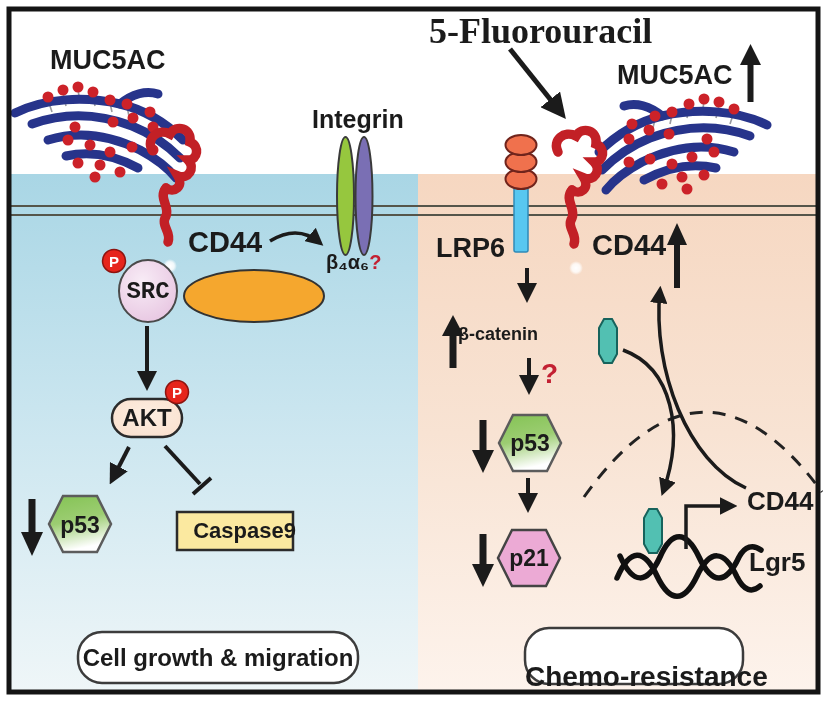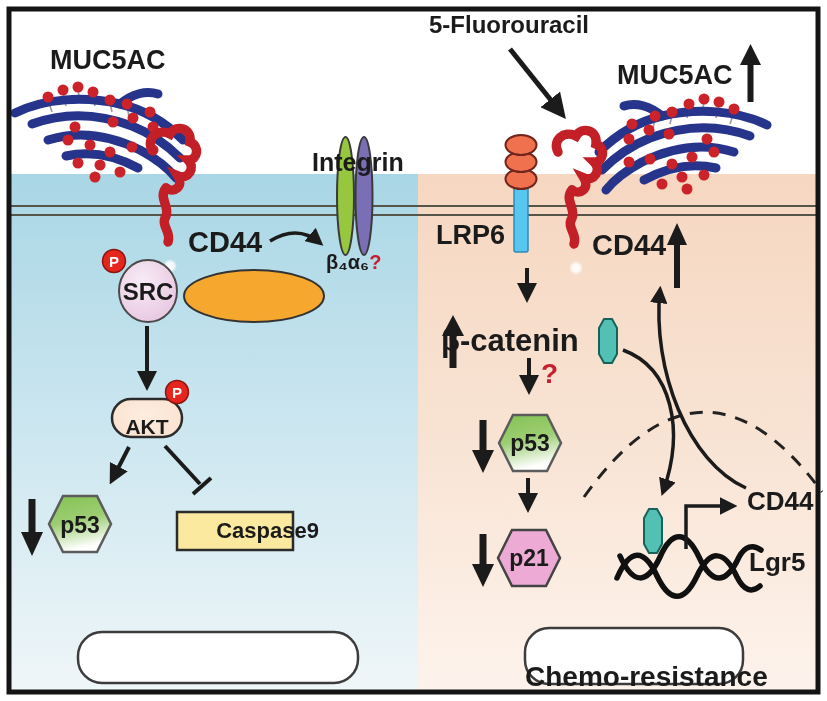--- a/index.html
+++ b/index.html
@@ -211,35 +211,36 @@
     <path d="M617,578 C630,548 644,548 657,576 C670,603 684,603 697,576 C710,549 724,549 737,577 C744,591 752,593 760,586"></path>
     <path d="M620,556 C633,585 647,585 660,557 C672,530 686,530 699,557 C712,585 726,585 739,557 C745,546 753,544 761,550"></path>
   </g>
 
   <path d="M686,549 L686,506 L733,506" fill="none" stroke="#1b1b1b" stroke-width="3.5" marker-end="url(#ah)"></path>
 
   <rect x="9" y="9" width="809" height="683" fill="none" stroke="#141414" stroke-width="5"></rect>
 </svg>
 
 <div class="lbl" style="left:50px;top:47px;font-size:27px;">MUC5AC</div>
-<div class="lbl" style="left:312px;top:107px;font-size:25px;margin-top:43px;">Integrin</div>
+<div class="lbl" style="left:312px;top:107px;font-size:25px;">Integrin</div>
 <div class="lbl" style="left:188px;top:228px;font-size:29px;">CD44</div>
 <div class="lbl" style="left:326px;top:252px;font-size:20px;"><span>β₄α₆</span><span class="red">?</span></div>
 <div class="lbl white ctr" style="left:103px;top:254px;width:22px;font-size:15px;">P</div>
-<div class="lbl ctr" style="left:118px;top:280px;width:60px;font-size:24px;">SRC</div>
-<div class="lbl ctr" style="left:112px;top:416px;width:70px;font-size:21px;">AKT</div>
+<div class="lbl ctr" style="left:118px;top:280px;width:60px;font-size:24px;font-family:Liberation Mono, monospace;">SRC</div>
+<div class="lbl ctr" style="left:112px;top:406px;width:70px;font-size:24px;">AKT</div>
 <div class="lbl white ctr" style="left:166px;top:385px;width:22px;font-size:15px;">P</div>
 <div class="lbl ctr" style="left:50px;top:514px;width:60px;font-size:23px;">p53</div>
-<div class="lbl ctr" style="left:177px;top:520px;width:135px;font-size:22px;padding-left:23px;">Caspase9</div>
-
-<div class="lbl" style="left:429px;top:13px;font-size:24px;">5-Fluorouracil</div>
+<div class="lbl ctr" style="left:177px;top:520px;width:135px;font-size:22px;">Caspase9</div>
+<div class="lbl ctr" style="left:78px;top:646px;width:280px;font-size:24px;">Cell growth &amp; migration</div>
+
+<div class="lbl" style="left:429px;top:13px;font-size:36px;font-family:Liberation Serif, serif;">5-Fluorouracil</div>
 <div class="lbl" style="left:617px;top:62px;font-size:27px;">MUC5AC</div>
-<div class="lbl" style="left:436px;top:222px;font-size:27px;">LRP6</div>
+<div class="lbl" style="left:436px;top:235px;font-size:27px;">LRP6</div>
 <div class="lbl" style="left:592px;top:231px;font-size:29px;">CD44</div>
-<div class="lbl" style="left:441px;top:325px;font-size:31px;">β-catenin</div>
+<div class="lbl" style="left:458px;top:325px;font-size:18px;">β-catenin</div>
 <div class="lbl red" style="left:541px;top:360px;font-size:28px;">?</div>
 <div class="lbl ctr" style="left:500px;top:432px;width:60px;font-size:23px;">p53</div>
 <div class="lbl ctr" style="left:499px;top:547px;width:60px;font-size:23px;">p21</div>
 <div class="lbl" style="left:747px;top:488px;font-size:26px;">CD44</div>
 <div class="lbl" style="left:749px;top:522px;font-size:26px;margin-top:27px;">Lgr5</div>
 <div class="lbl ctr" style="left:525px;top:663px;width:202px;font-size:28px;">Chemo-resistance</div>
 
 </div>
 
 </body></html>

